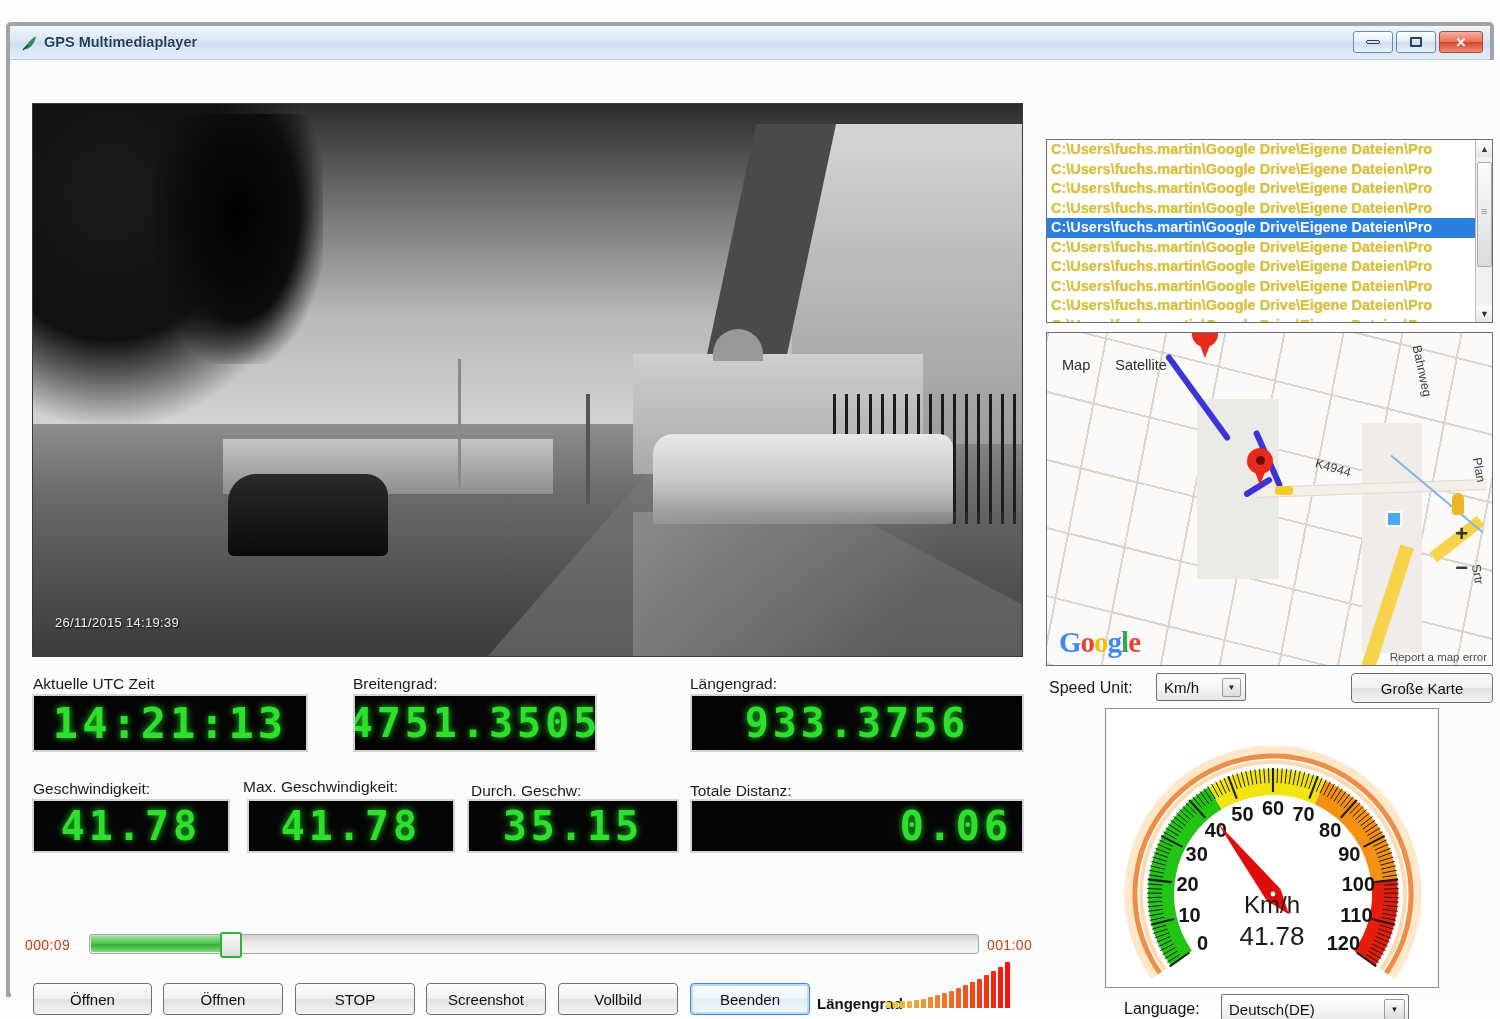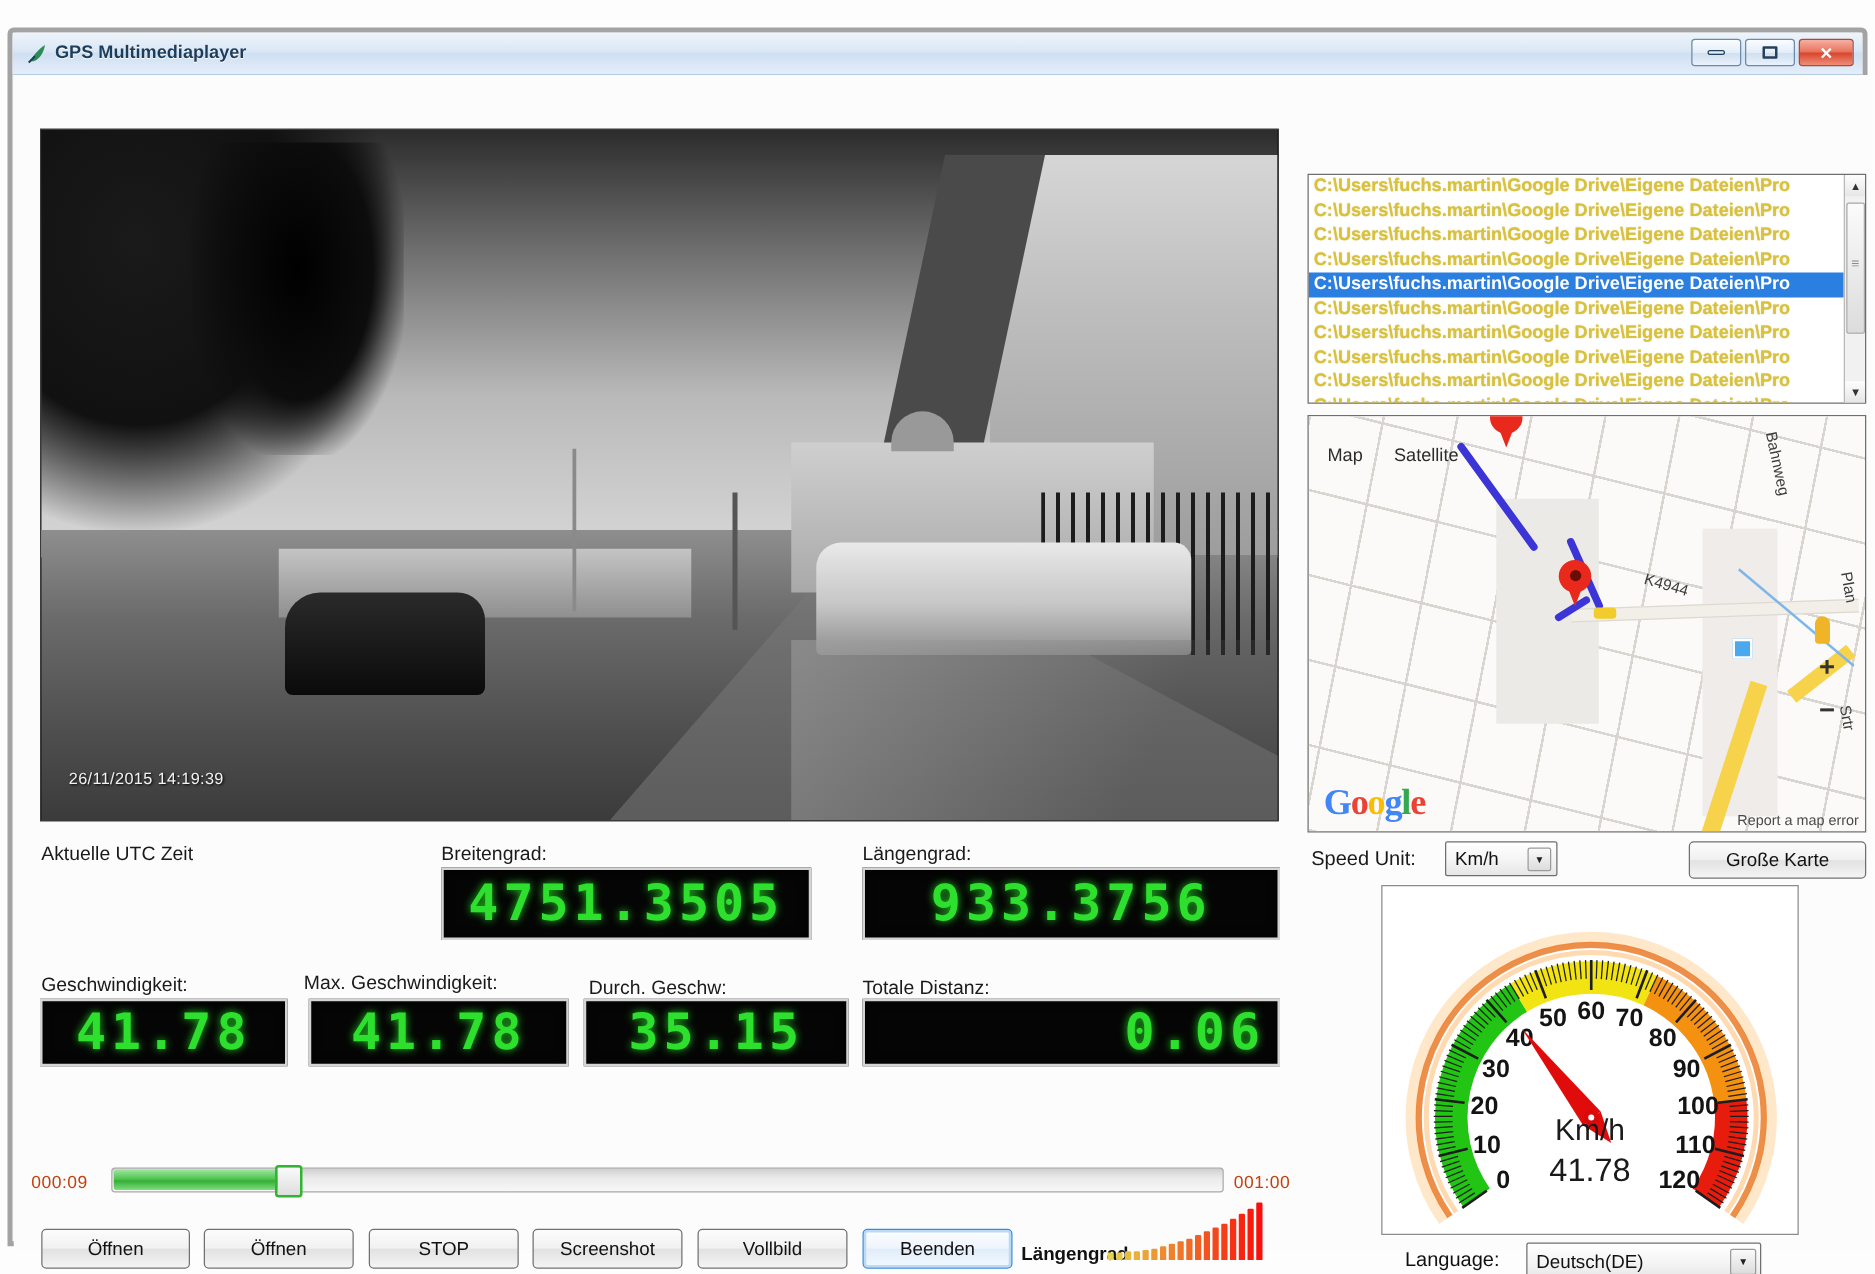--- a/index.html
+++ b/index.html
@@ -411,23 +411,26 @@
         <div class="fence"></div>
         <div class="cars-right"></div>
         <div class="car-left"></div>
         <div class="sidewalk"></div>
         <div class="tree"></div>
         <div class="tree2"></div>
         <div class="video-ts">26/11/2015 14:19:39</div>
       </div>
 
       <div class="lbl" style="left:22px; top:615px;">Aktuelle UTC Zeit</div>
+      <div class="lcd c" style="left:21px; top:634px; width:276px; height:58px;">
+        <span style="font-size:42px;">14:21:13</span>
+      </div>
 
       <div class="lbl" style="left:342px; top:615px;">Breitengrad:</div>
-      <div class="lcd c" style="left:342px; top:634px; width:296px; height:58px;">
+      <div class="lcd c" style="left:342px; top:634px; width:244px; height:58px;">
         <span style="font-size:40px;">4751.3505</span>
       </div>
 
       <div class="lbl" style="left:679px; top:615px;">Längengrad:</div>
       <div class="lcd c" style="left:679px; top:634px; width:334px; height:58px;">
         <span style="font-size:40px;">933.3756</span>
       </div>
 
       <div class="lbl" style="left:22px; top:720px;">Geschwindigkeit:</div>
       <div class="lcd c" style="left:21px; top:739px; width:198px; height:54px;">

